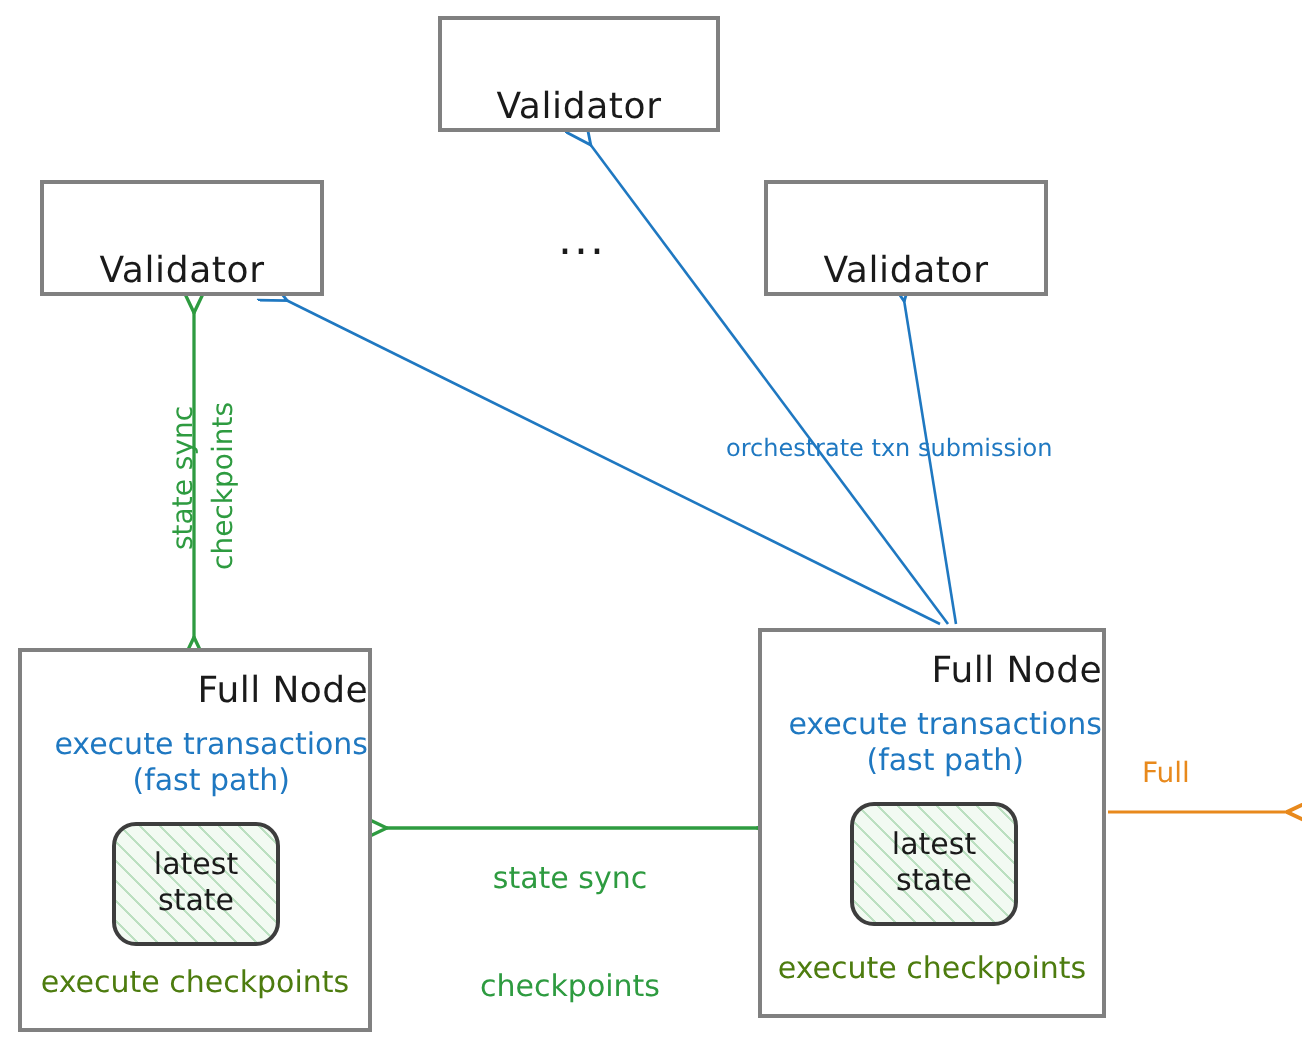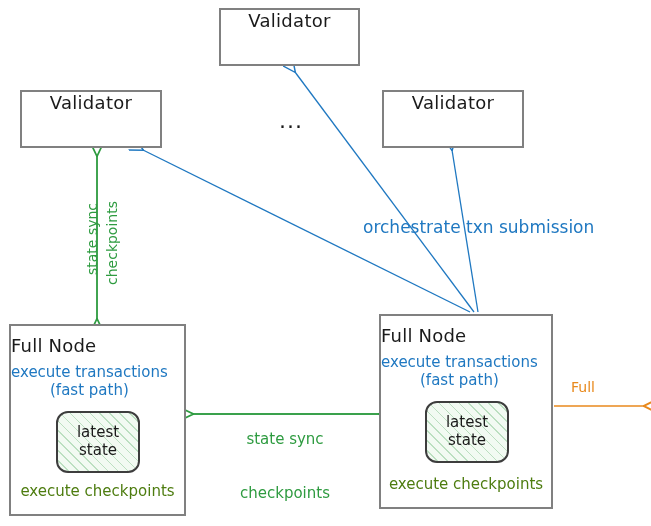--- a/index.html
+++ b/index.html
@@ -26,38 +26,38 @@
     overflow: visible;
   }
   .node-box {
     position: absolute;
     box-sizing: border-box;
     background: #ffffff;
     border: 2px solid #808080;
   }
   .validator-box {
     display: flex;
-    align-items: flex-start;
+    align-items: flex-end;
     justify-content: center;
   }
   .validator-label {
     font-family: "DejaVu Sans", sans-serif;
     font-size: 18px;
     color: #1a1a1a;
     letter-spacing: 0.3px;
   }
   .fullnode-inner {
     position: absolute;
     left: 0;
     top: 0;
     width: 100%;
     height: 100%;
     display: flex;
     flex-direction: column;
-    align-items: flex-start;
+    align-items: flex-end;
   }
   .fn-title {
     font-family: "DejaVu Sans", sans-serif;
     font-size: 18px;
     color: #1a1a1a;
     margin-top: 9px;
     letter-spacing: 0.2px;
   }
   .fn-blue {
     font-family: "DejaVu Sans", sans-serif;
@@ -99,21 +99,21 @@
     font-family: "DejaVu Sans", sans-serif;
     font-size: 15px;
     color: #1a1a1a;
     line-height: 1.18;
   }
   .free-label {
     position: absolute;
     font-family: "DejaVu Sans", sans-serif;
     white-space: pre;
   }
-  .lbl-blue { color: #1f78c1; font-size: 17px; }
+  .lbl-blue { color: #1f78c1; font-size: 12px; }
   .lbl-green { color: #2e9b40; font-size: 15px; text-align: center; line-height: 1.2; }
   .lbl-orange { color: #e8891c; font-size: 14px; }
   .ellipsis {
     position: absolute;
     font-family: "DejaVu Sans", sans-serif;
     font-size: 22px;
     color: #1a1a1a;
     letter-spacing: 1px;
     line-height: 1;
   }

